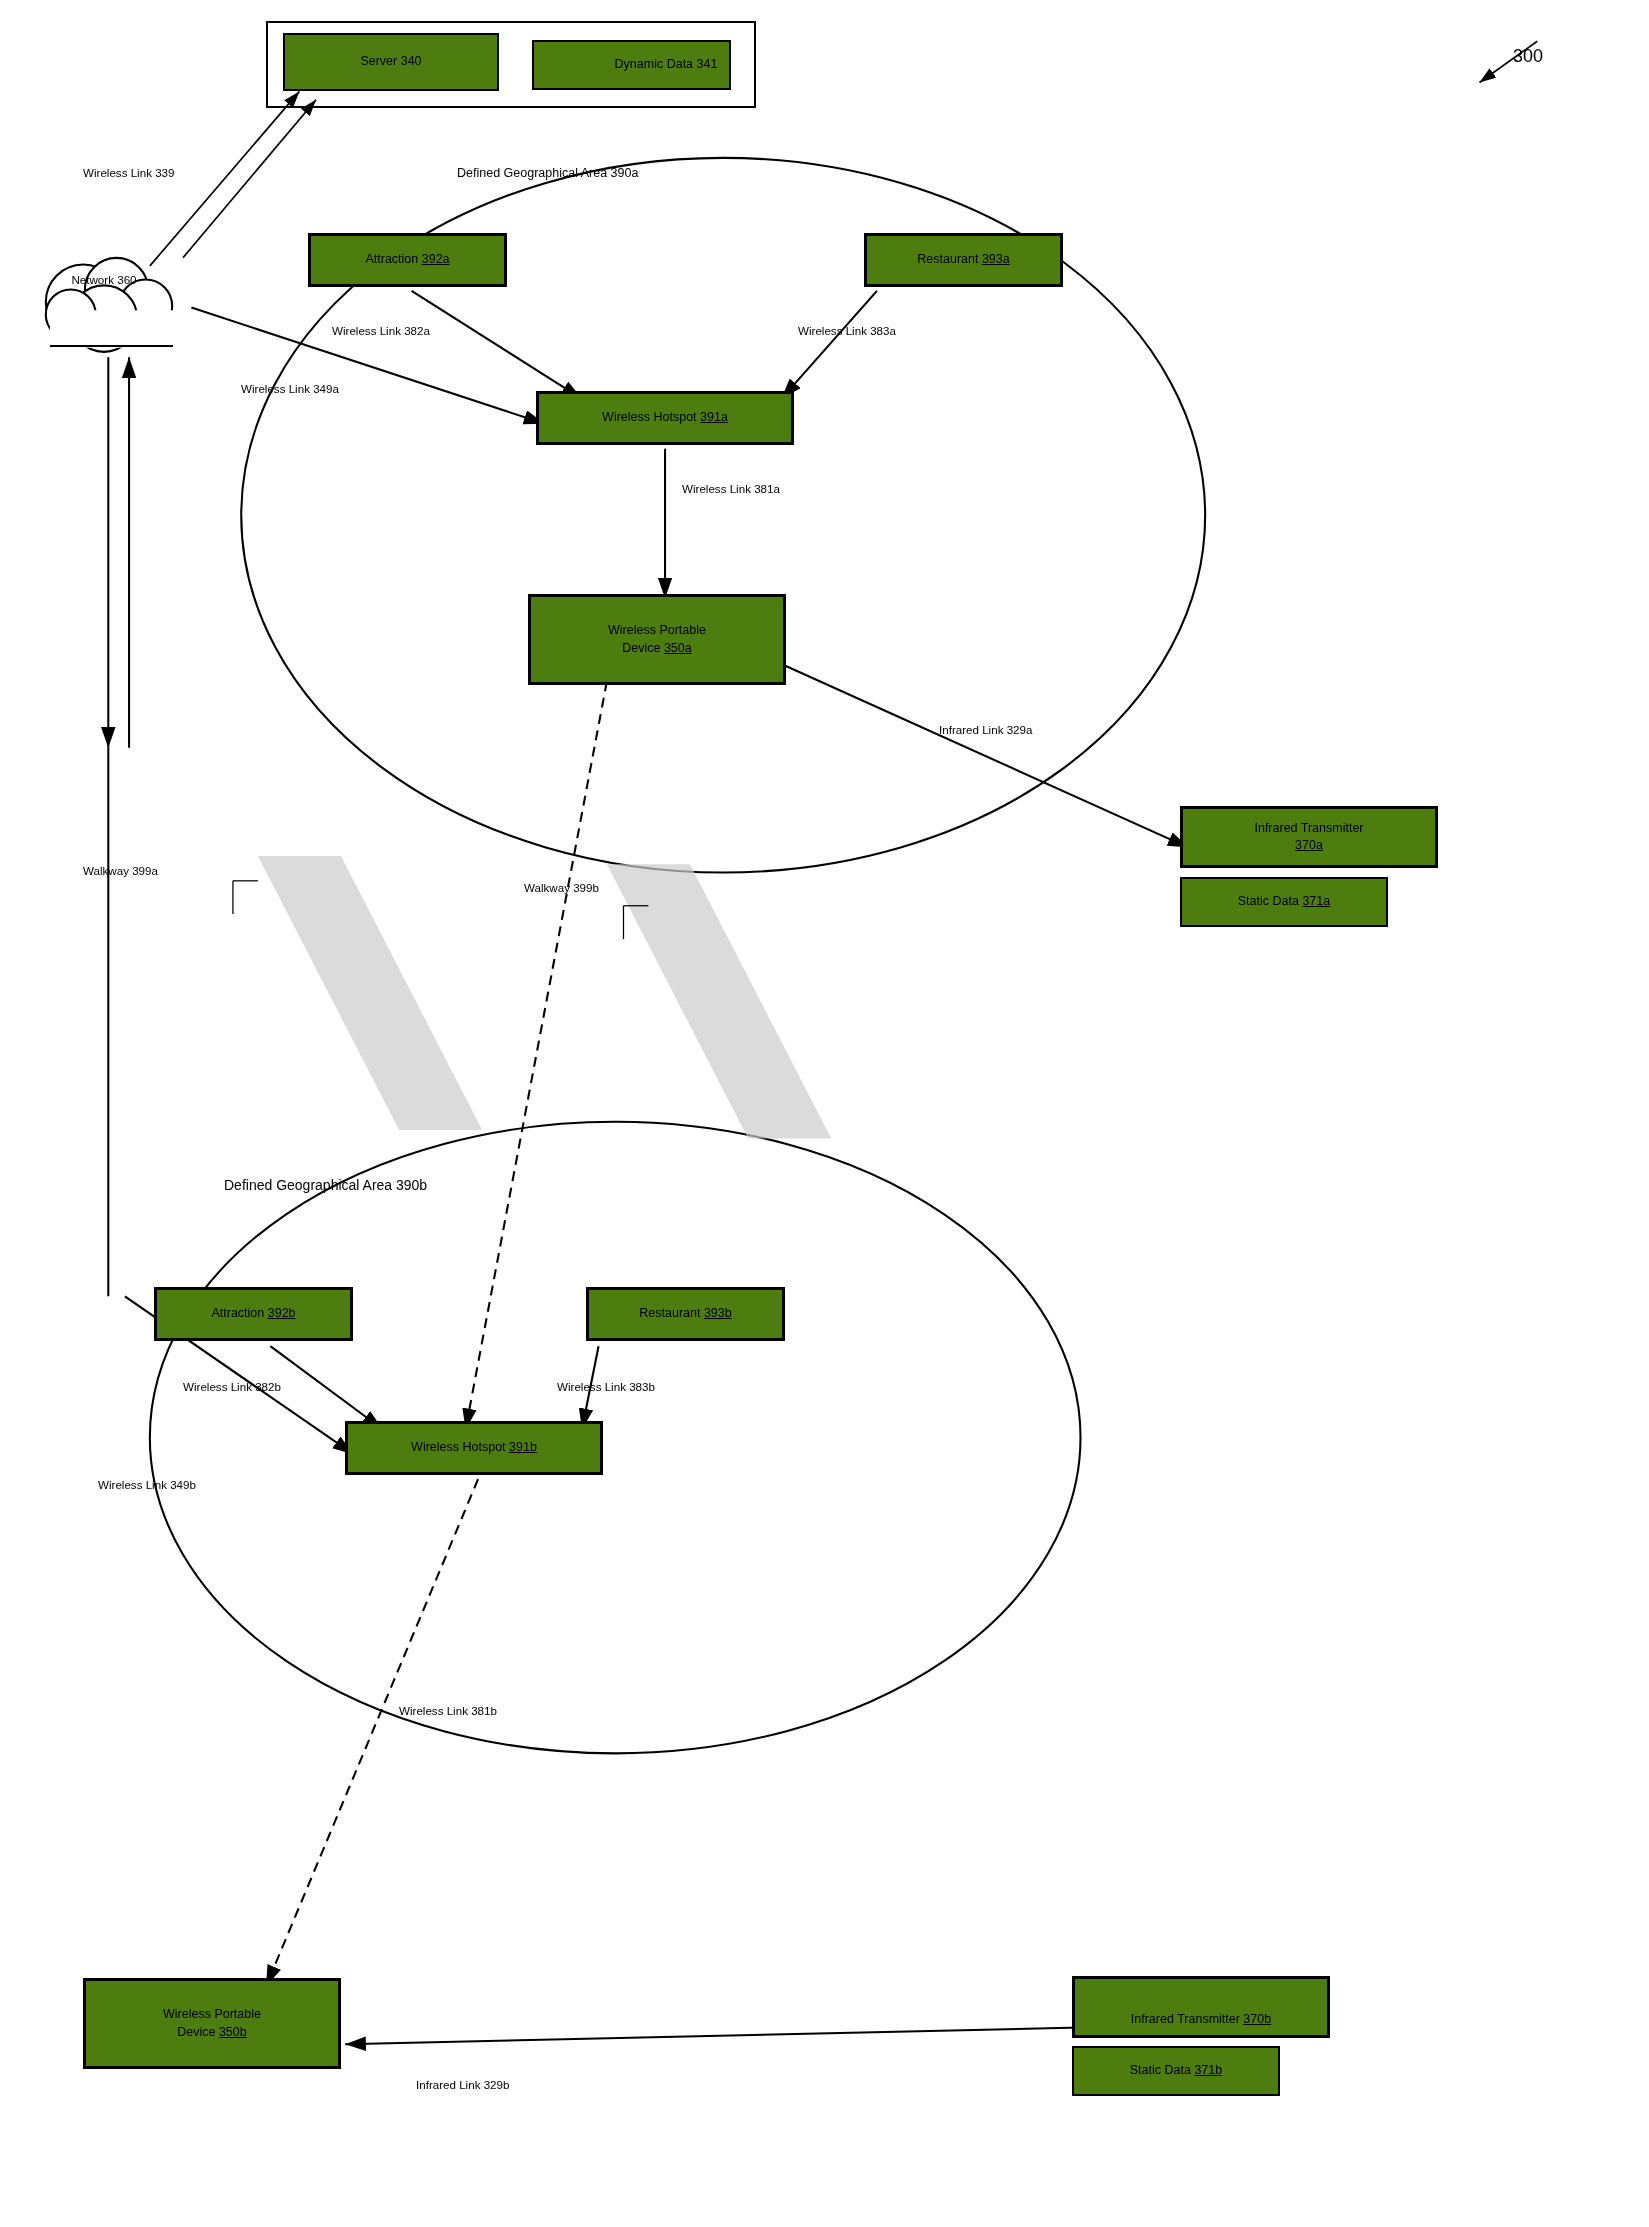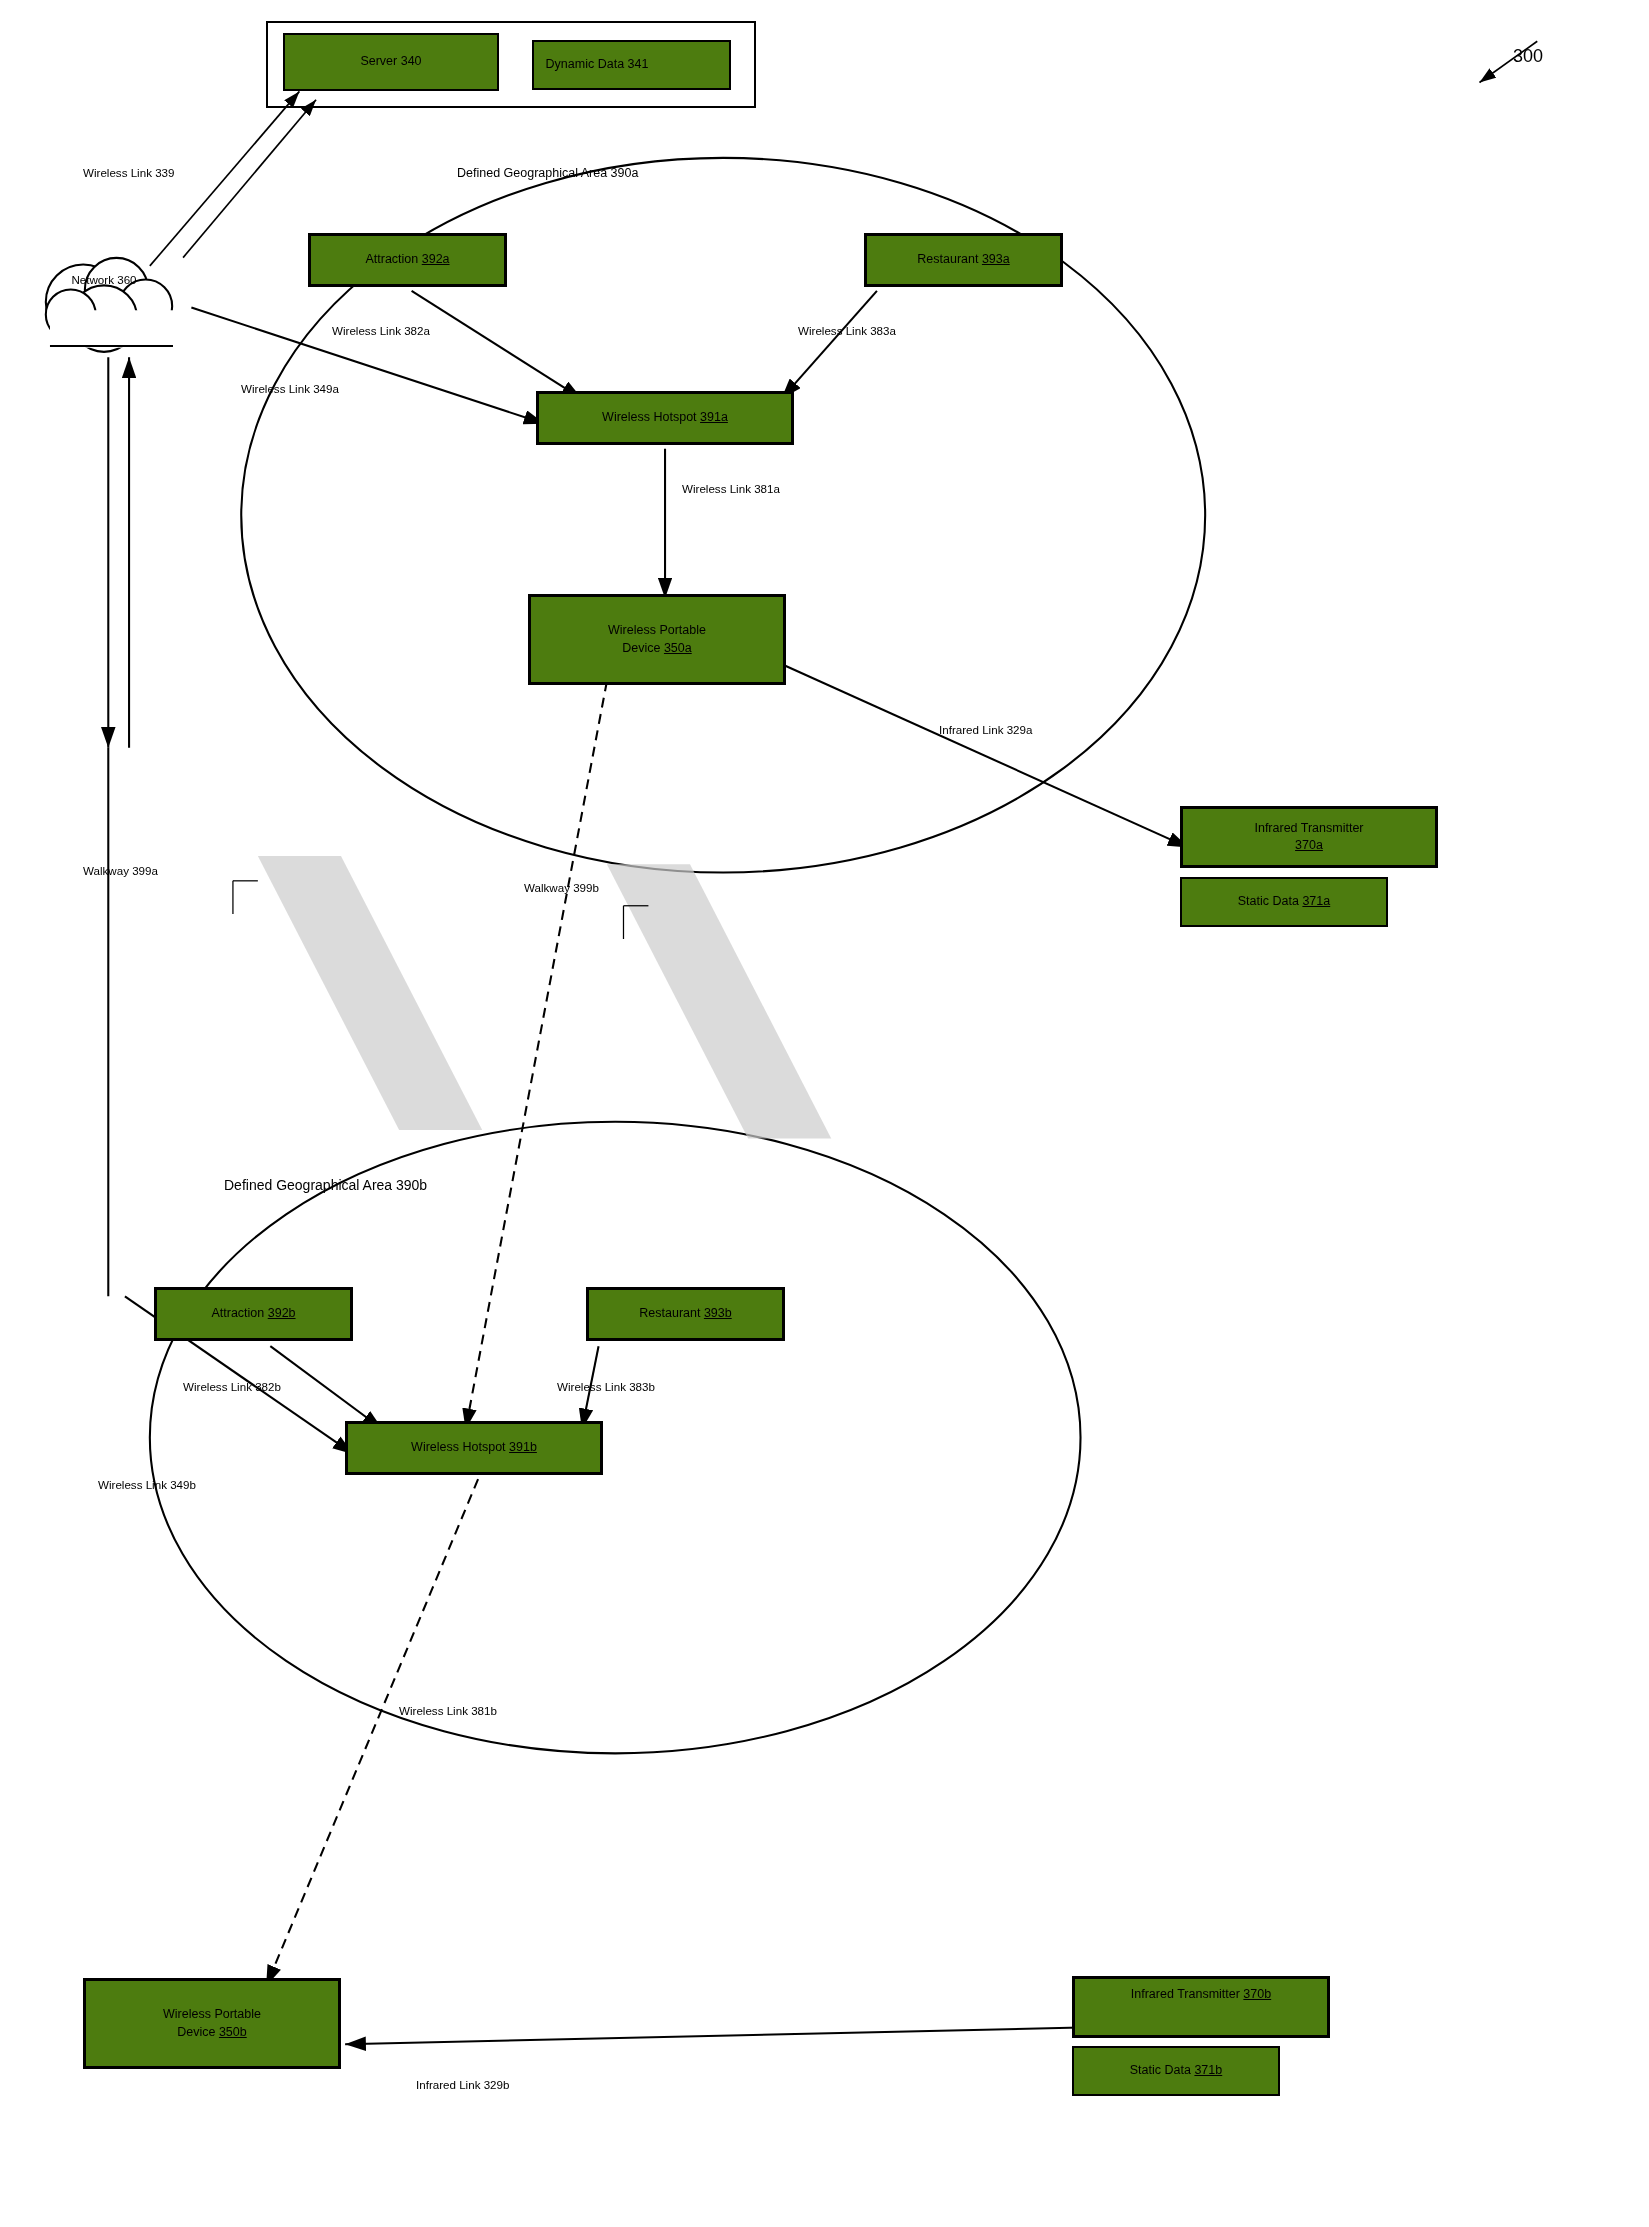--- a/index.html
+++ b/index.html
@@ -125,21 +125,21 @@
       <marker id="arrowhead" markerWidth="10" markerHeight="7" refX="10" refY="3.5" orient="auto">
         <polygon points="0 0, 10 3.5, 0 7" fill="#000"></polygon>
       </marker>
     </defs>
   </svg>
 
   <div class="box" style="left:283px; top:33px; width:216px; height:58px; display:flex; align-items:center; justify-content:center;">
     <span>Server 340</span>
   </div>
 
-  <div class="box" style="left:532px; top:40px; width:199px; height:50px; display:flex; align-items:center; justify-content:flex-start;">
+  <div class="box" style="left:532px; top:40px; width:199px; height:50px; display:flex; align-items:center; justify-content:flex-end;">
     <span>Dynamic Data 341</span>
   </div>
 
   <div style="position:absolute; left:266px; top:21px; width:490px; height:87px; border:2.1px solid #000; background:transparent; pointer-events:none;"></div>
 
   <div class="label" style="left:83px; top:166px;">
     <span>Wireless Link 339</span>
   </div>
 
   <div class="cloud" style="left:25px; top:223px;">
@@ -223,21 +223,21 @@
   </div>
 
   <div class="label" style="left:399px; top:1704px;">Wireless Link 381b</div>
 
   <div class="box box-bold" style="left:83px; top:1978px; width:258px; height:91px; display:flex; align-items:center; justify-content:center; flex-direction:column;">
     <span>Wireless Portable<br>Device <span class="underline">350b</span></span>
   </div>
 
   <div class="label" style="left:416px; top:2078px;">Infrared Link 329b</div>
 
-  <div class="box box-bold" style="left:1072px; top:1976px; width:258px; height:62px; display:flex; align-items:flex-start; justify-content:center;">
+  <div class="box box-bold" style="left:1072px; top:1976px; width:258px; height:62px; display:flex; align-items:flex-end; justify-content:center;">
     <span>Infrared Transmitter <span class="underline">370b</span></span>
   </div>
 
   <div class="box" style="left:1072px; top:2046px; width:208px; height:50px; display:flex; align-items:center; justify-content:center;">
     <span>Static Data <span class="underline">371b</span></span>
   </div>
 
 </div>
 
 

